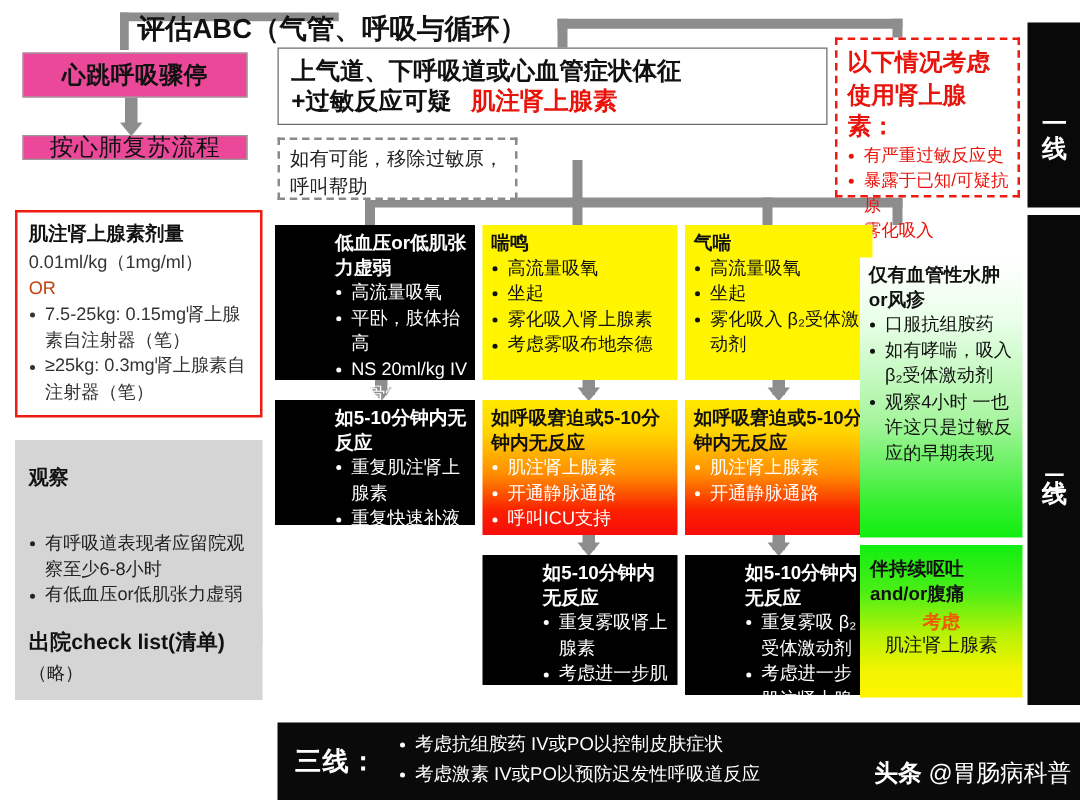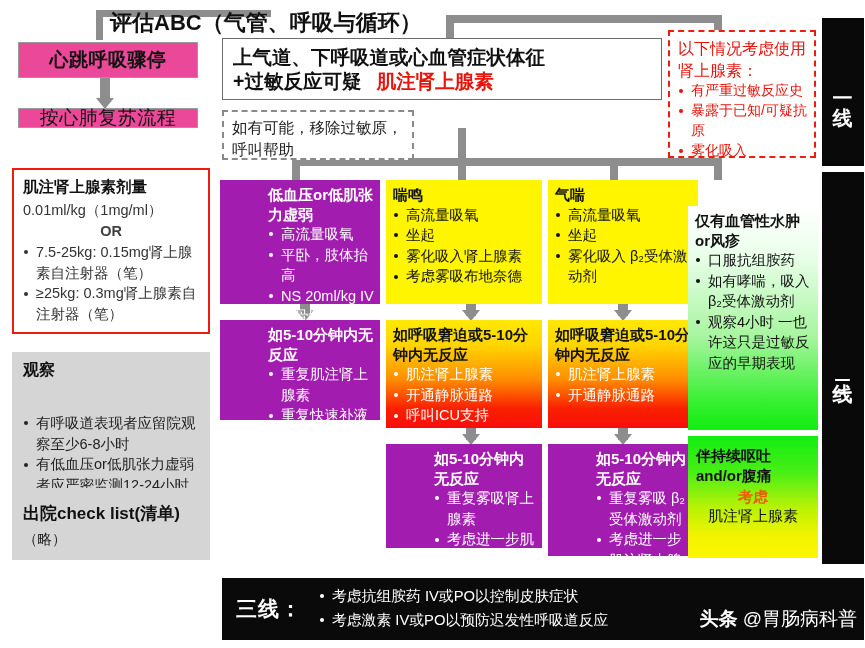--- a/index.html
+++ b/index.html
@@ -51,24 +51,24 @@
     border: 2px dashed #8a8a8a; background: #fff;
     padding: 5px 8px; font-size: 15.5px; color: #222; line-height: 1.45;
   }
 
   .redbox-out {
     border: 2.5px solid #ee1b11; background: #fff;
     padding: 7px 9px 8px 9px;
   }
   .redbox-out .hd { font-size: 15.5px; font-weight: bold; color: #111; margin-bottom: 2px; }
   .redbox-out .ln { font-size: 14.5px; color: #333; line-height: 1.45; }
-  .redbox-out .ln.b { font-weight: bold; color: #404040; text-align: center; }
+  .redbox-out .ln.b { font-weight: normal; color: #c2410c; }
 
   .greybox {
-    background: #d5d5d5; padding: 8px 9px 9px 11px;
+    background: #d5d5d5; padding: 20px 9px 9px 11px;
   }
   .greybox .hd { font-size: 16px; font-weight: bold; color: #111; margin-bottom: 3px; }
   .greybox .li { font-size: 14.5px; color: #222; line-height: 1.5; }
 
   
   ul.bl { list-style: none; margin: 0; padding: 0; }
   ul.bl > li {
     position: relative; padding-left: 13px; line-height: 1.42;
   }
   ul.bl > li::before {
@@ -76,29 +76,29 @@
     position: absolute; left: 1px; top: .58em;
     width: 4px; height: 4px; border-radius: 50%;
     background: currentColor;
   }
 
   
   .dashred {
     border: 2.5px dashed #ee1b11; background: #fff;
     padding: 6px 7px 7px 8px; color: #e8140c;
   }
-  .dashred .hd { font-size: 16px; font-weight: normal; line-height: 1.35; }
+  .dashred .hd { font-size: 19px; font-weight: bold; line-height: 1.35; }
   .dashred .li { font-size: 14px; line-height: 1.38; }
 
   
   .card { position: absolute; z-index: 3; padding: 5px 6px 6px 7px; }
   .card .hd { font-weight: bold; line-height: 1.3; }
   .card .li { line-height: 1.42; }
 
-  .card.red   { background: #a21caf; color: #fff; padding-left: 48px; }
+  .card.red   { background: #000000; color: #fff; padding-left: 48px; }
   .card.red .hd { color: #fff; }
   .card.yellow { background: #fff500; color: #111; }
   .card.grad  { background: linear-gradient(180deg, #ffe900 0%, #ffd400 24%, #ff8d00 55%, #fa2000 82%, #f80d0c 100%); color: #fff; }
   .card.grad .hd { color: #111; }
 
   .card .hd { font-size: 15px; }
   .card .li { font-size: 14.5px; }
 
   .card.green {
     background: linear-gradient(180deg, #ffffff 0%, #eaffea 22%, #a8f5a0 58%, #35ef2f 88%, #11ee11 100%);

